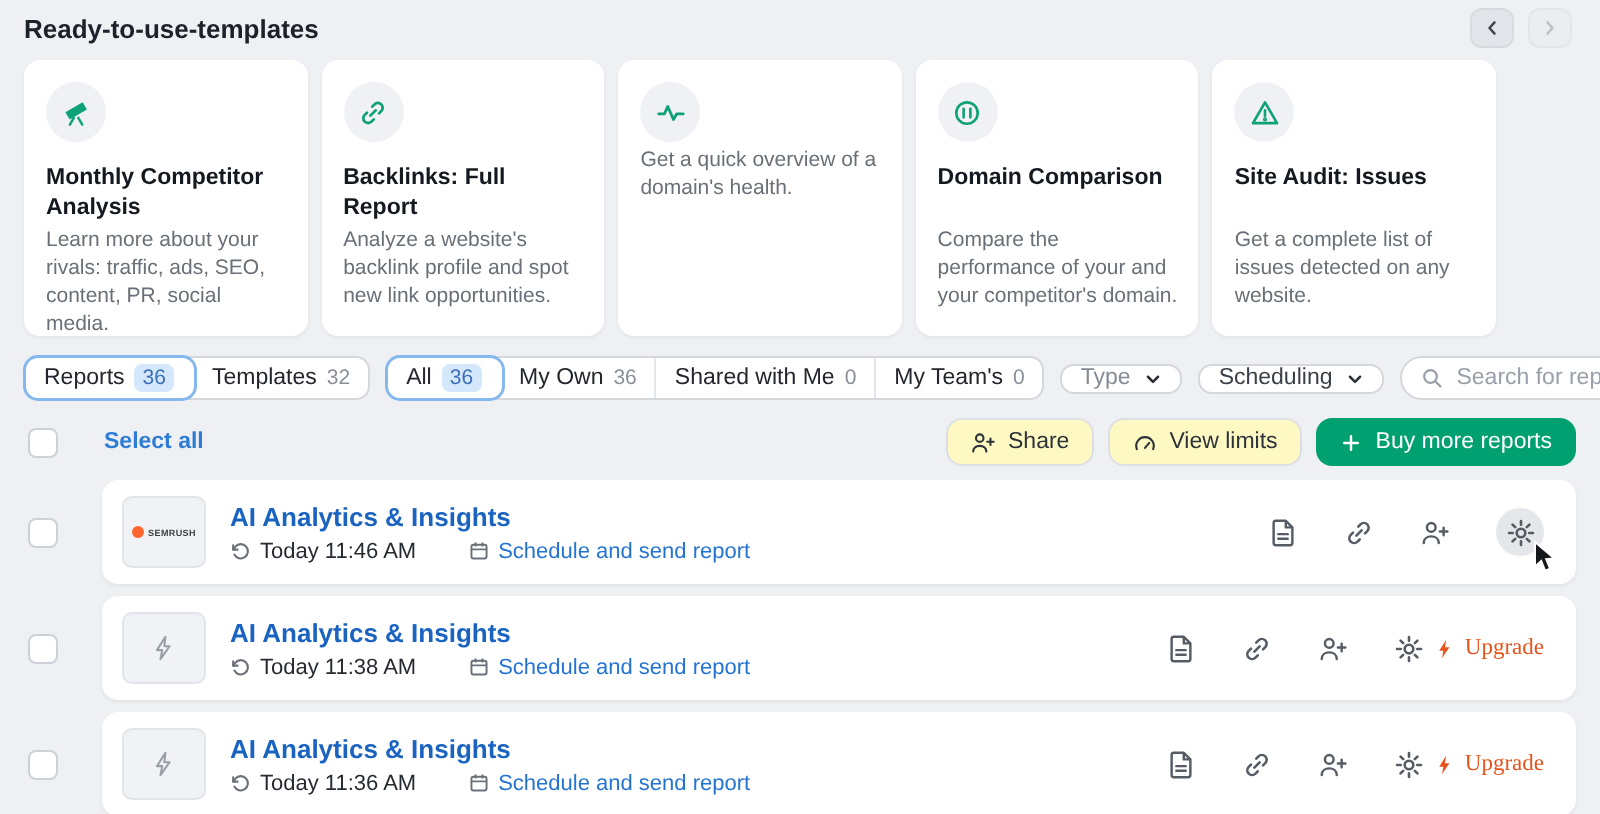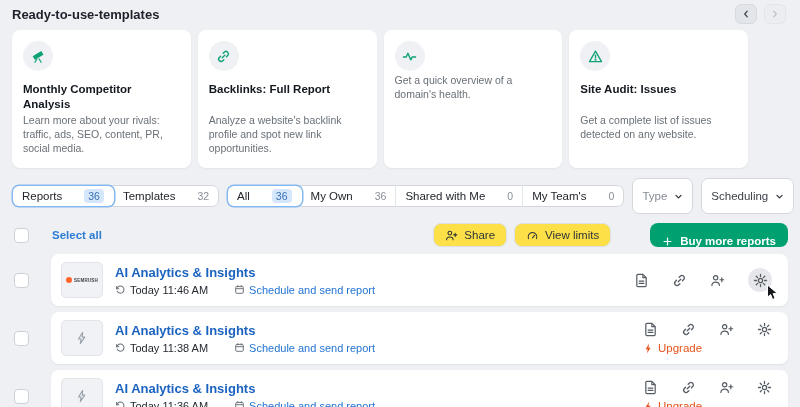--- a/index.html
+++ b/index.html
@@ -24,63 +24,63 @@
   .tcard { flex:1; background:#fff; border-radius:8px; height:138px; padding:11px 10px 10px 11px;
     box-shadow:0 1px 2px rgba(23,28,38,.05); cursor:pointer; }
   .tcard-icon { width:30px; height:30px; border-radius:50%; background:#f0f1f4; color:#0da177;
     display:flex; align-items:center; justify-content:center; }
   .tcard-title { font-size:11.5px; font-weight:bold; line-height:1.28; margin-top:11px; min-height:29px; color:#14181f; }
   .tcard-desc { font-size:10.5px; color:#697077; line-height:1.33; margin-top:3px; }
 
   
   .filter-row { display:flex; align-items:center; gap:8px; padding:10px 12px 0; }
   .seg { display:flex; align-items:stretch; background:#fff; border:1px solid #d4d8dd; border-radius:7px; height:22px; }
-  .seg-item { display:flex; align-items:center; gap:22px; padding:0 9px; font-size:11.5px; color:#23262d;
+  .seg-item { display:flex; align-items:center; gap:5px; padding:0 9px; font-size:11.5px; color:#23262d;
     border-right:1px solid #e3e6ea; cursor:pointer; white-space:nowrap; }
   .seg-item:last-child { border-right:none; }
   .seg-item.active { box-shadow:0 0 0 1.5px #85b8ef; border-radius:6px; background:#fff; border-right-color:transparent; z-index:1; }
   .seg-count { font-size:10.5px; color:#8a9099;text-align:center; }
   .seg-item.active .seg-count { background:#d4e7fb; color:#3c70b5; border-radius:4px; padding:0 4px; line-height:14px; }
-  .dd { height:36px; display:flex; align-items:center; gap:7px; background:#fff; border:1px solid #d4d8dd;
+  .dd { height:15px; display:flex; align-items:center; gap:7px; background:#fff; border:1px solid #d4d8dd;
     border-radius:7px; padding:0 9px; font-size:11.5px; cursor:pointer; white-space:nowrap; }
   .dd .dd-label-muted { color:#858c96; }
   .dd .dd-label-dark { color:#3c4149; }
   .dd-chev { color:#2b2f36; }
   .search { height:22px; width:200px; display:flex; align-items:center; gap:6px; background:#fff;
     border:1px solid #d4d8dd; border-radius:12px; padding:0 9px; color:#99a0aa; }
   .search input { border:none; outline:none; flex:1; font-size:11.5px; font-family:"Liberation Sans",sans-serif;
     color:#3c4149; background:transparent; padding:0; }
   .search input::placeholder { color:#99a0aa; }
 
   
   .toolbar-row { display:flex; align-items:center; padding:9px 12px 7px 14px; }
   .cb { width:15px; height:15px; border:1px solid #ccd1d8; border-radius:4px; background:#fff; cursor:pointer; flex:none; }
   .select-all { margin-left:23px; font-size:11.5px; font-weight:bold; color:#2e7cd6; cursor:pointer; }
   .toolbar-right { margin-left:auto; display:flex; align-items:center; gap:7px; }
-  .btn-gray { height:24px; display:flex; align-items:center; gap:6px; background:#fde047; border:1px solid #dcdfe3;
+  .btn-gray { height:24px; display:flex; align-items:center; gap:6px; background:#fef9c3; border:1px solid #dcdfe3;
     border-radius:8px; padding:0 11px; font-size:11.5px; color:#2e333a; cursor:pointer; }
-  .btn-green { height:24px; display:flex; align-items:flex-end; gap:7px; background:#00a071; border:none;
-    border-radius:8px; padding:0 12px; font-size:11.5px; font-weight:bold; color:#fff; cursor:pointer;margin-left:32px; }
+  .btn-green { height:24px; display:flex; align-items:center; gap:7px; background:#00a071; border:none;
+    border-radius:8px; padding:0 12px; font-size:11.5px; font-weight:normal; color:#fff; cursor:pointer; }
 
   
   .report-row { display:flex; align-items:center; padding:0 12px 0 14px; margin-bottom:6px; }
   .rcard { flex:1; margin-left:22px; height:52px; background:#fff; border-radius:8px;
     box-shadow:0 1px 2px rgba(23,28,38,.06); display:flex; align-items:center; padding:0 16px 0 10px; }
   .thumb { width:42px; height:36px; background:#f1f2f5; border:1px solid #e1e4e8; border-radius:5px; flex:none;
     display:flex; align-items:center; justify-content:center; gap:2px; color:#9aa0a8; }
   .sem-dot { width:6px; height:6px; border-radius:50%; background:#ff642d; flex:none; }
   .sem-text { font-size:4.5px; font-weight:bold; letter-spacing:.2px; color:#3a3f46; }
   .rinfo { margin-left:12px; min-width:0; }
   .rtitle { font-size:13px; font-weight:bold; color:#1b63c0; cursor:pointer; }
   .rmeta { display:flex; align-items:center; gap:26px; margin-top:4px; font-size:11px; }
   .meta-item { display:flex; align-items:center; gap:4px; }
   .meta-time { color:#262a31; }
   .meta-icon { color:#6a7078; }
   .meta-link { color:#2374d3; cursor:pointer; }
-  .ractions { margin-left:auto; display:flex; flex-direction:column; align-items:flex-start; justify-content:center; gap:5px; }
+  .ractions { margin-left:auto; display:flex; align-items:center; justify-content:center; gap:5px;font-family:Liberation Serif, serif; }
   .icon-row { display:flex; align-items:center; gap:23px; color:#565c64; }
   .act-icon { cursor:pointer; }
   .gear-hover { width:24px; height:24px; border-radius:50%; background:#e5e7ea; display:flex; align-items:center;
     justify-content:center; position:relative; }
   .cursor { position:absolute; right:-7px; bottom:-10px; pointer-events:none; }
   .upgrade { display:flex; align-items:center; gap:4px; color:#e5541c; font-size:11.5px; cursor:pointer; }
 </style>
 </head>
 <body>
 
@@ -132,20 +132,30 @@
   <div class="tcard">
     <div class="tcard-icon">
       <svg width="15" height="15" viewBox="0 0 16 16" fill="none" stroke="currentColor" stroke-width="1.5" stroke-linecap="round" stroke-linejoin="round">
           <polyline points="1.5 8.5 4.5 8.5 6.3 4.5 9.3 11.5 11 8.5 14.5 8.5"></polyline>
         </svg>
     </div>
     <div class="tcard-desc">Get a quick overview of a domain's health.</div>
   </div>
 
 
+  <div class="tcard">
+    <div class="tcard-icon">
+      <svg width="15" height="15" viewBox="0 0 16 16" fill="none" stroke="currentColor" stroke-width="1.4">
+          <circle cx="8" cy="8" r="5.7"></circle>
+          <path d="M6.2 5.7v4.6M9.8 5.7v4.6" stroke-linecap="round"></path>
+        </svg>
+    </div>
+    <div class="tcard-title">Domain Comparison</div>
+    <div class="tcard-desc">Compare the performance of your and your competitor's domain.</div>
+  </div>
 
   <div class="tcard">
     <div class="tcard-icon">
       <svg width="15" height="15" viewBox="0 0 16 16" fill="none" stroke="currentColor" stroke-width="1.4" stroke-linejoin="round">
           <path d="M8 2.3L14.4 13.4H1.6z"></path>
           <path d="M8 6.6v3" stroke-linecap="round"></path>
           <circle cx="8" cy="11.4" r="0.4" fill="currentColor"></circle>
         </svg>
     </div>
     <div class="tcard-title">Site Audit: Issues</div>

